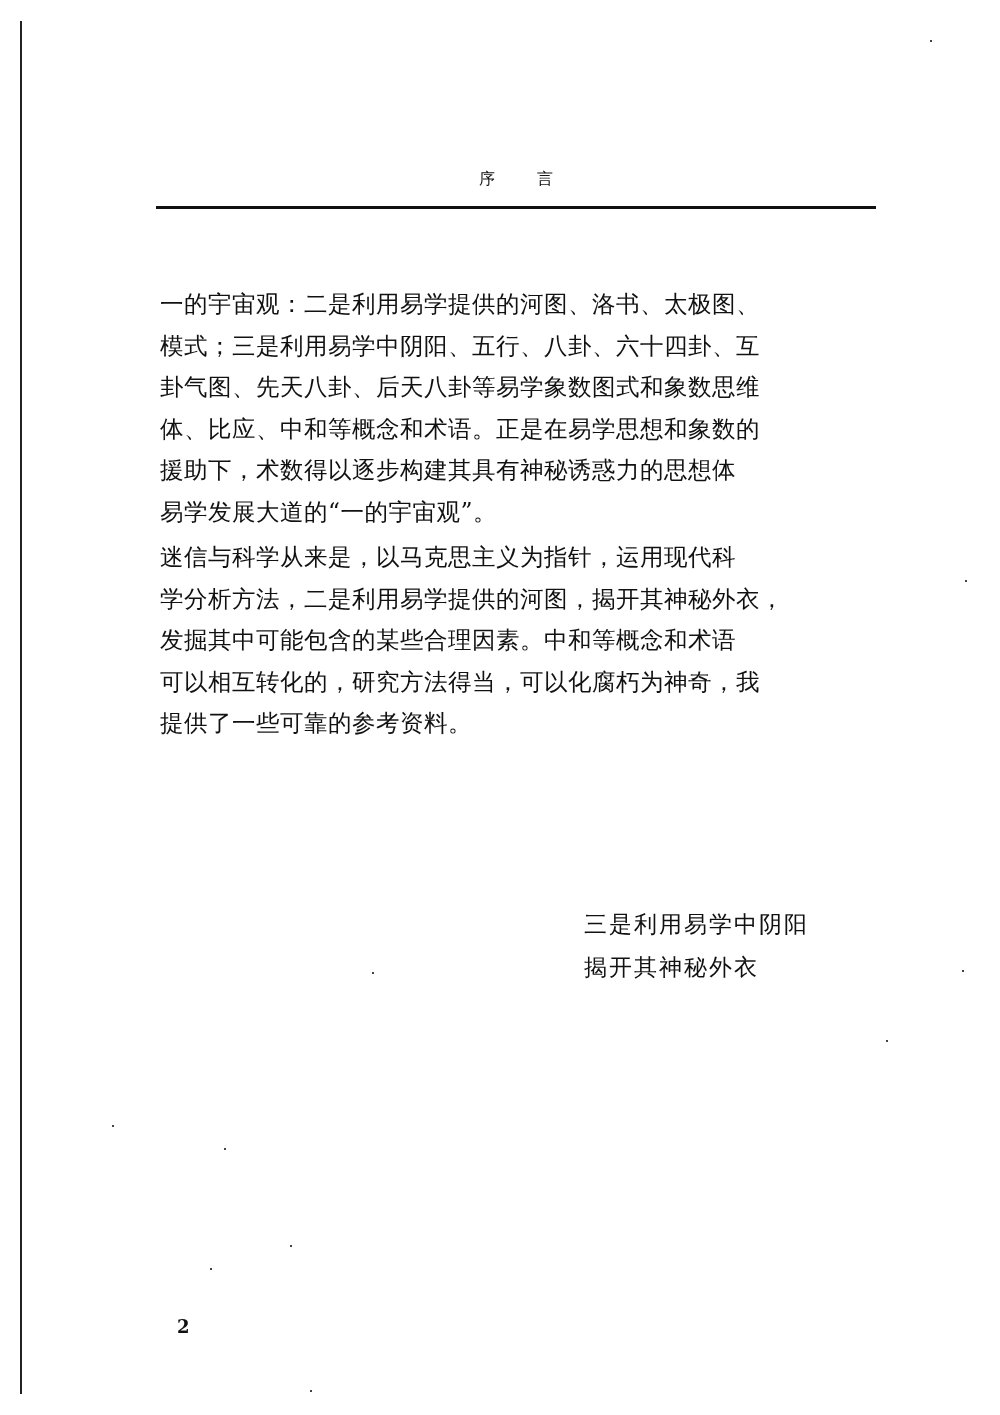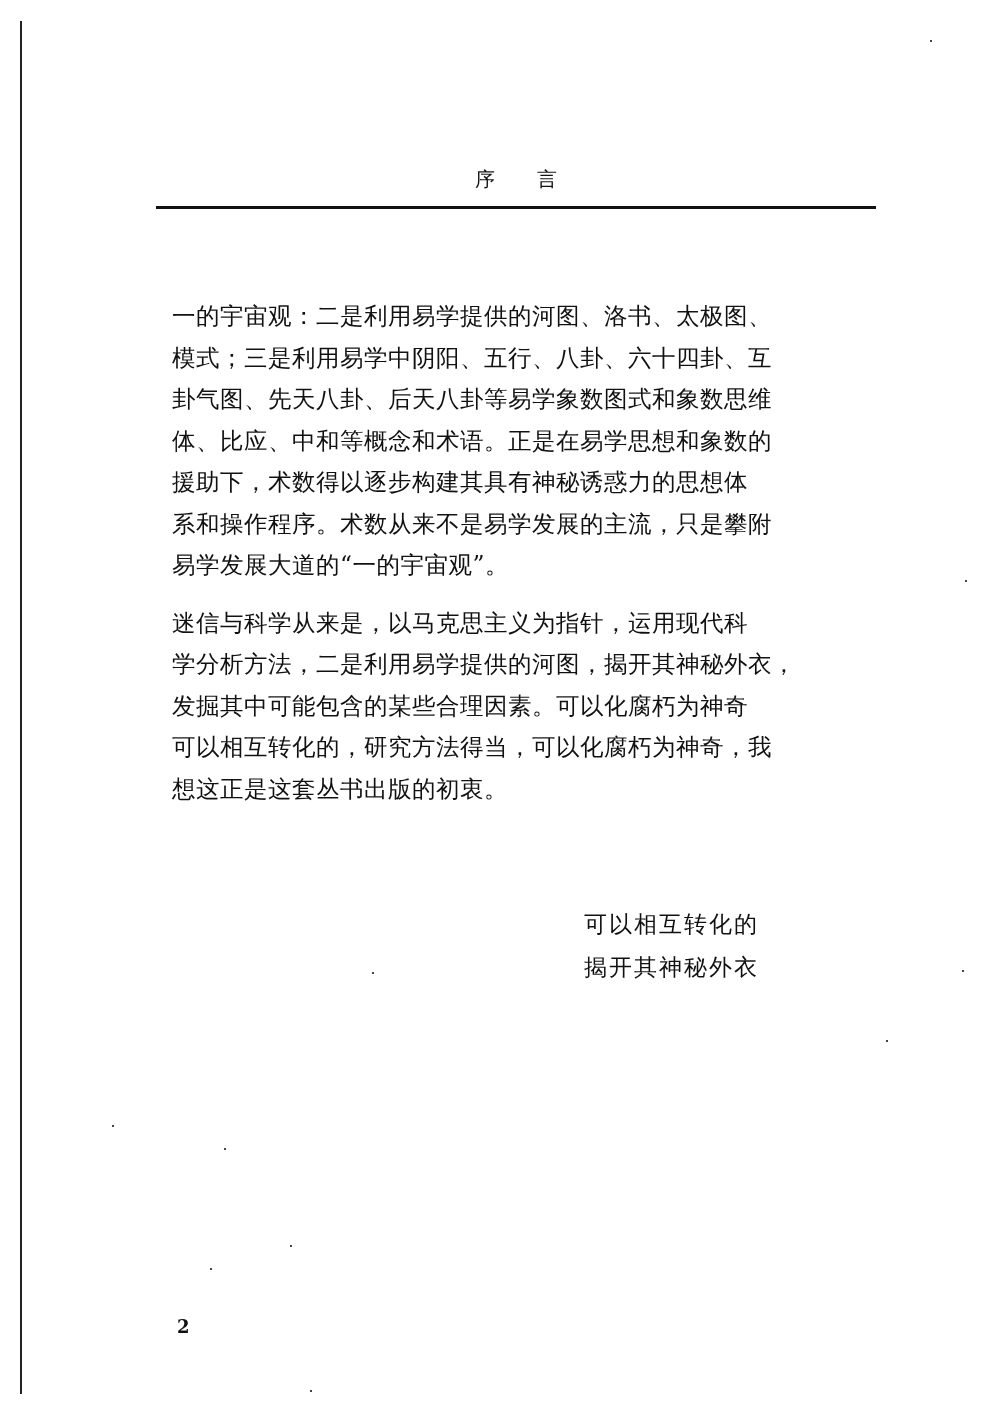--- a/index.html
+++ b/index.html
@@ -29,21 +29,21 @@
       top: 166px;
       width: 720px;
       height: 44px;
     }
     .header-title {
       position: absolute;
       left: 0;
       right: 0;
       top: 0;
       text-align: center;
-      font-size: 20px;
+      font-size: 16px;
       letter-spacing: 42px;
       padding-left: 42px;
       line-height: 26px;
     }
     .header-rule {
       position: absolute;
       left: 0;
       right: 0;
       top: 40px;
       height: 3px;
@@ -52,21 +52,21 @@
     .body-text {
       position: absolute;
       left: 156px;
       top: 280px;
       width: 720px;
       font-size: 23.5px;
       line-height: 41.5px;
       letter-spacing: 0.5px;
     }
     .para {
-      margin: 16px;
+      margin: 4px;
       text-align: justify;
     }
     .para .line {
       display: block;
       white-space: nowrap;
     }
     .signature {
       position: absolute;
       left: 584px;
       top: 903px;
@@ -103,34 +103,33 @@
   <div class="header-rule"></div>
 </div>
 
 <div class="body-text">
   <p class="para">
     <span class="line">一的宇宙观：二是利用易学提供的河图、洛书、太极图、</span>
     <span class="line">模式；三是利用易学中阴阳、五行、八卦、六十四卦、互</span>
     <span class="line">卦气图、先天八卦、后天八卦等易学象数图式和象数思维</span>
     <span class="line">体、比应、中和等概念和术语。正是在易学思想和象数的</span>
     <span class="line">援助下，术数得以逐步构建其具有神秘诱惑力的思想体</span>
-    <span class="line">系和操作程序。术数从来不是易学发展的主流，只是攀附</span>
     <span class="line">易学发展大道的“一的宇宙观”。</span>
   </p>
   <p class="para">
     <span class="line">迷信与科学从来是，以马克思主义为指针，运用现代科</span>
     <span class="line">学分析方法，二是利用易学提供的河图，揭开其神秘外衣，</span>
-    <span class="line">发掘其中可能包含的某些合理因素。可以化腐朽为神奇</span>
+    <span class="line">发掘其中可能包含的某些合理因素。中和等概念和术语</span>
     <span class="line">可以相互转化的，研究方法得当，可以化腐朽为神奇，我</span>
-    <span class="line">想这正是这套丛书出版的初衷。</span>
+    <span class="line">提供了一些可靠的参考资料。</span>
   </p>
 </div>
 
 <div class="signature">
-  <span class="line">可以相互转化的</span>
+  <span class="line">三是利用易学中阴阳</span>
   <span class="line">揭开其神秘外衣</span>
 </div>
 
 <div class="page-number">2</div>
 
 <div class="speck" style="left:930px;top:40px;"></div>
 <div class="speck" style="left:965px;top:580px;"></div>
 <div class="speck" style="left:962px;top:970px;"></div>
 <div class="speck" style="left:372px;top:972px;"></div>
 <div class="speck" style="left:112px;top:1125px;"></div>

